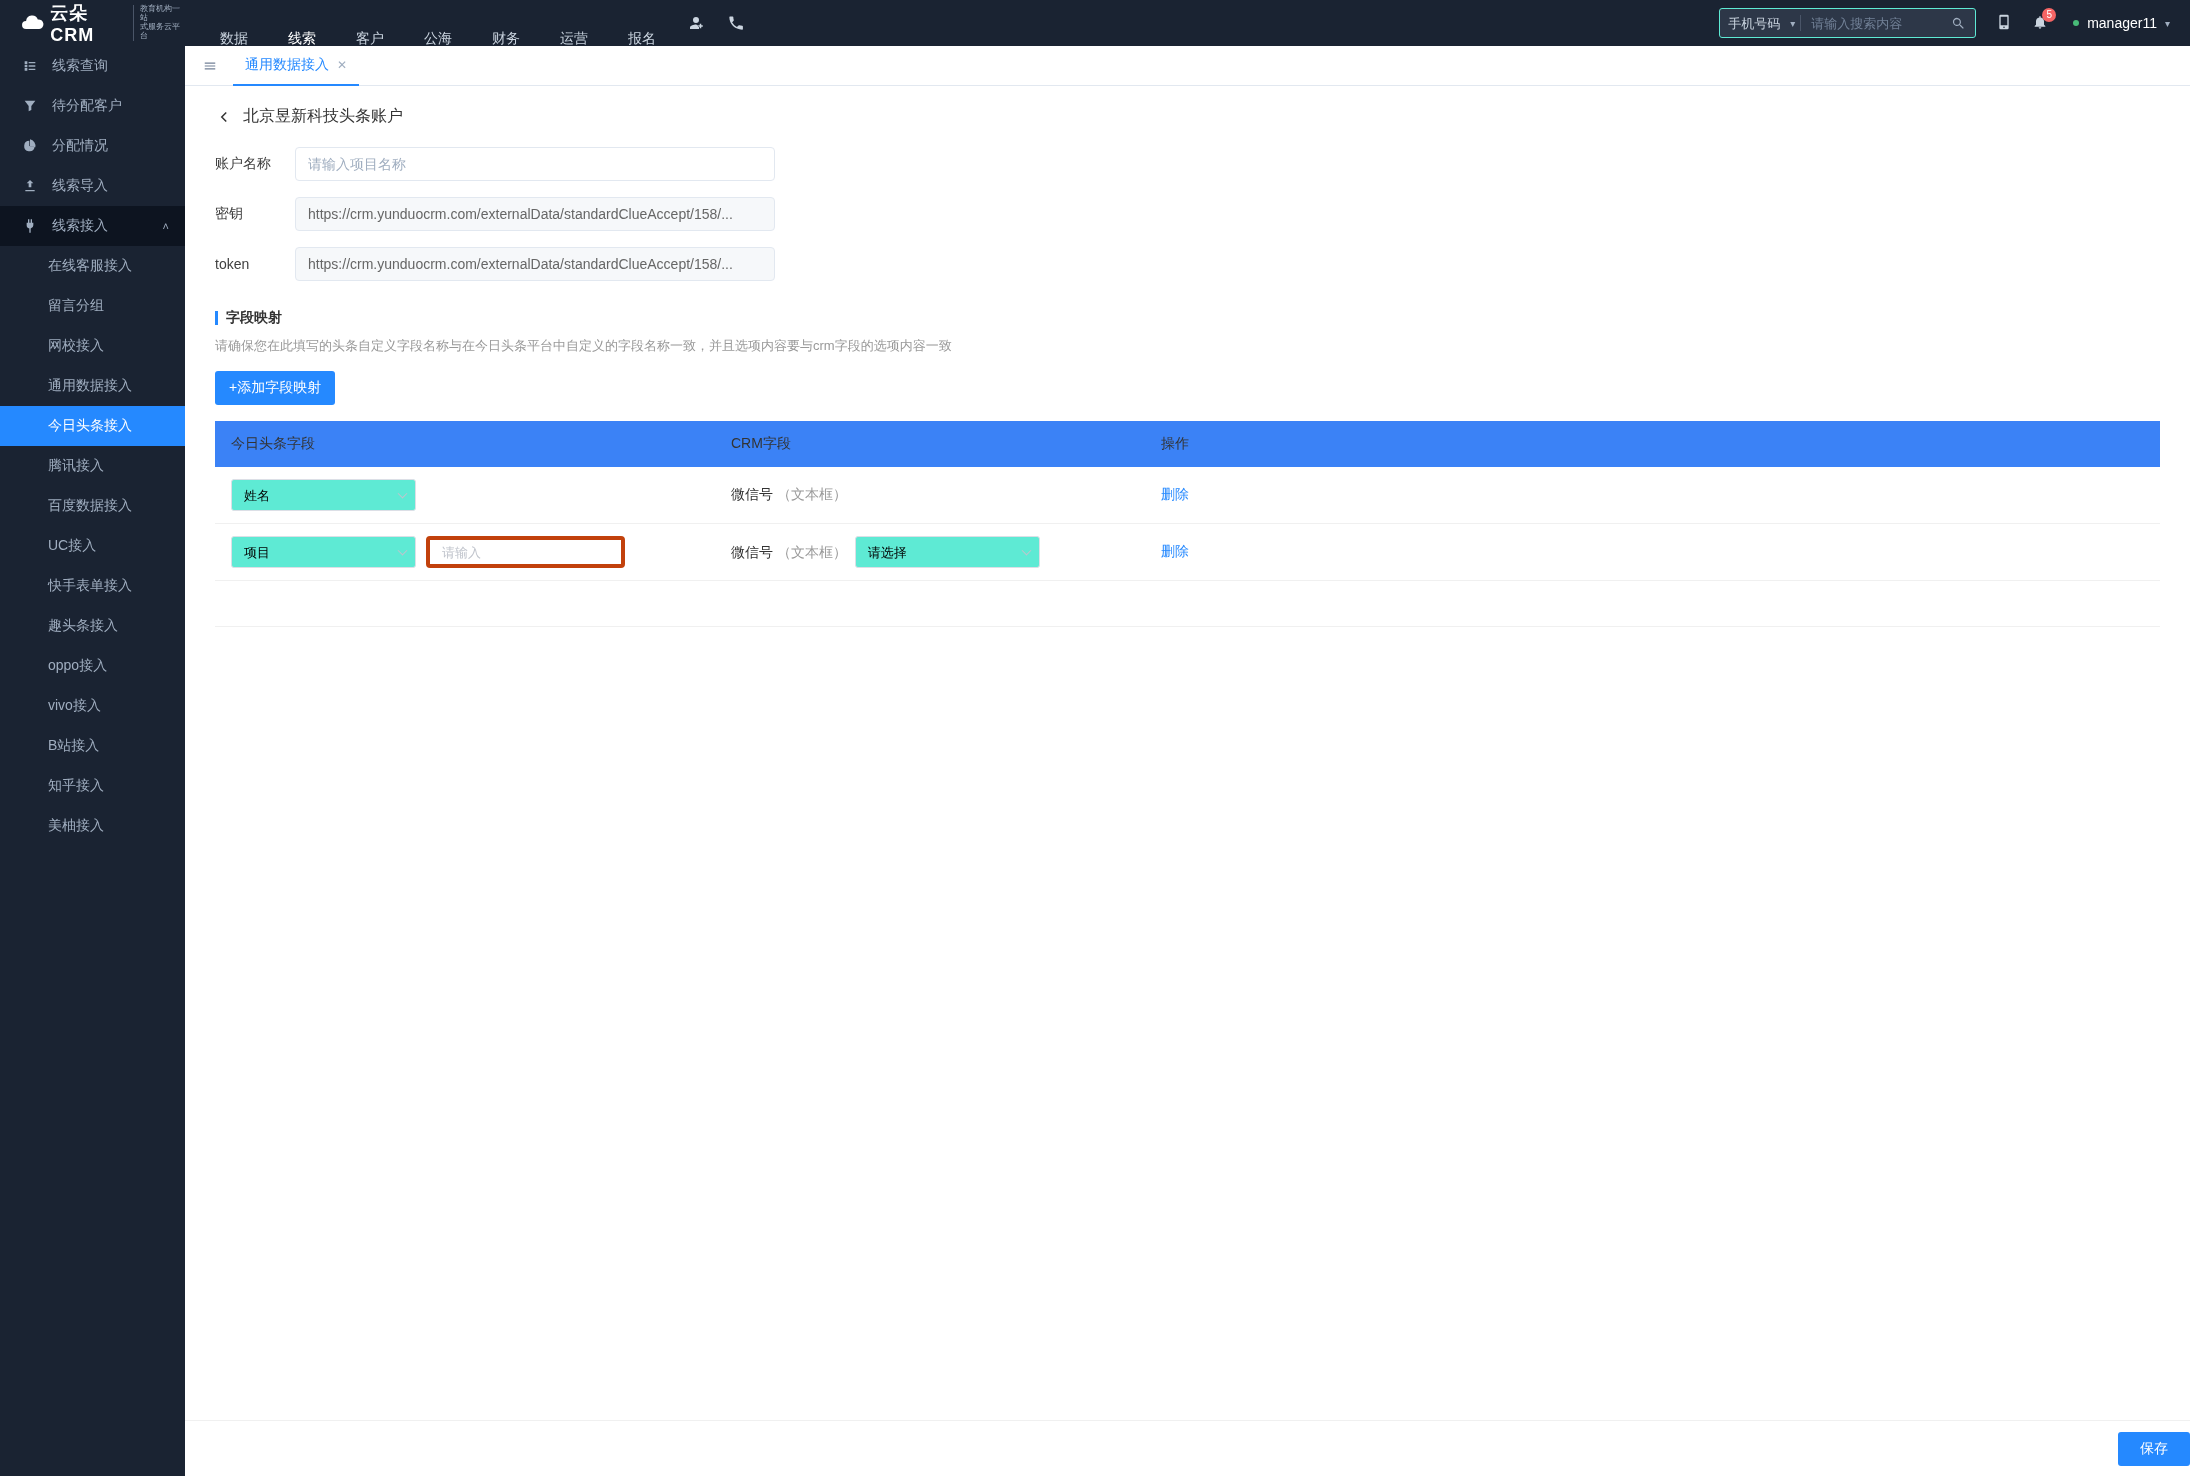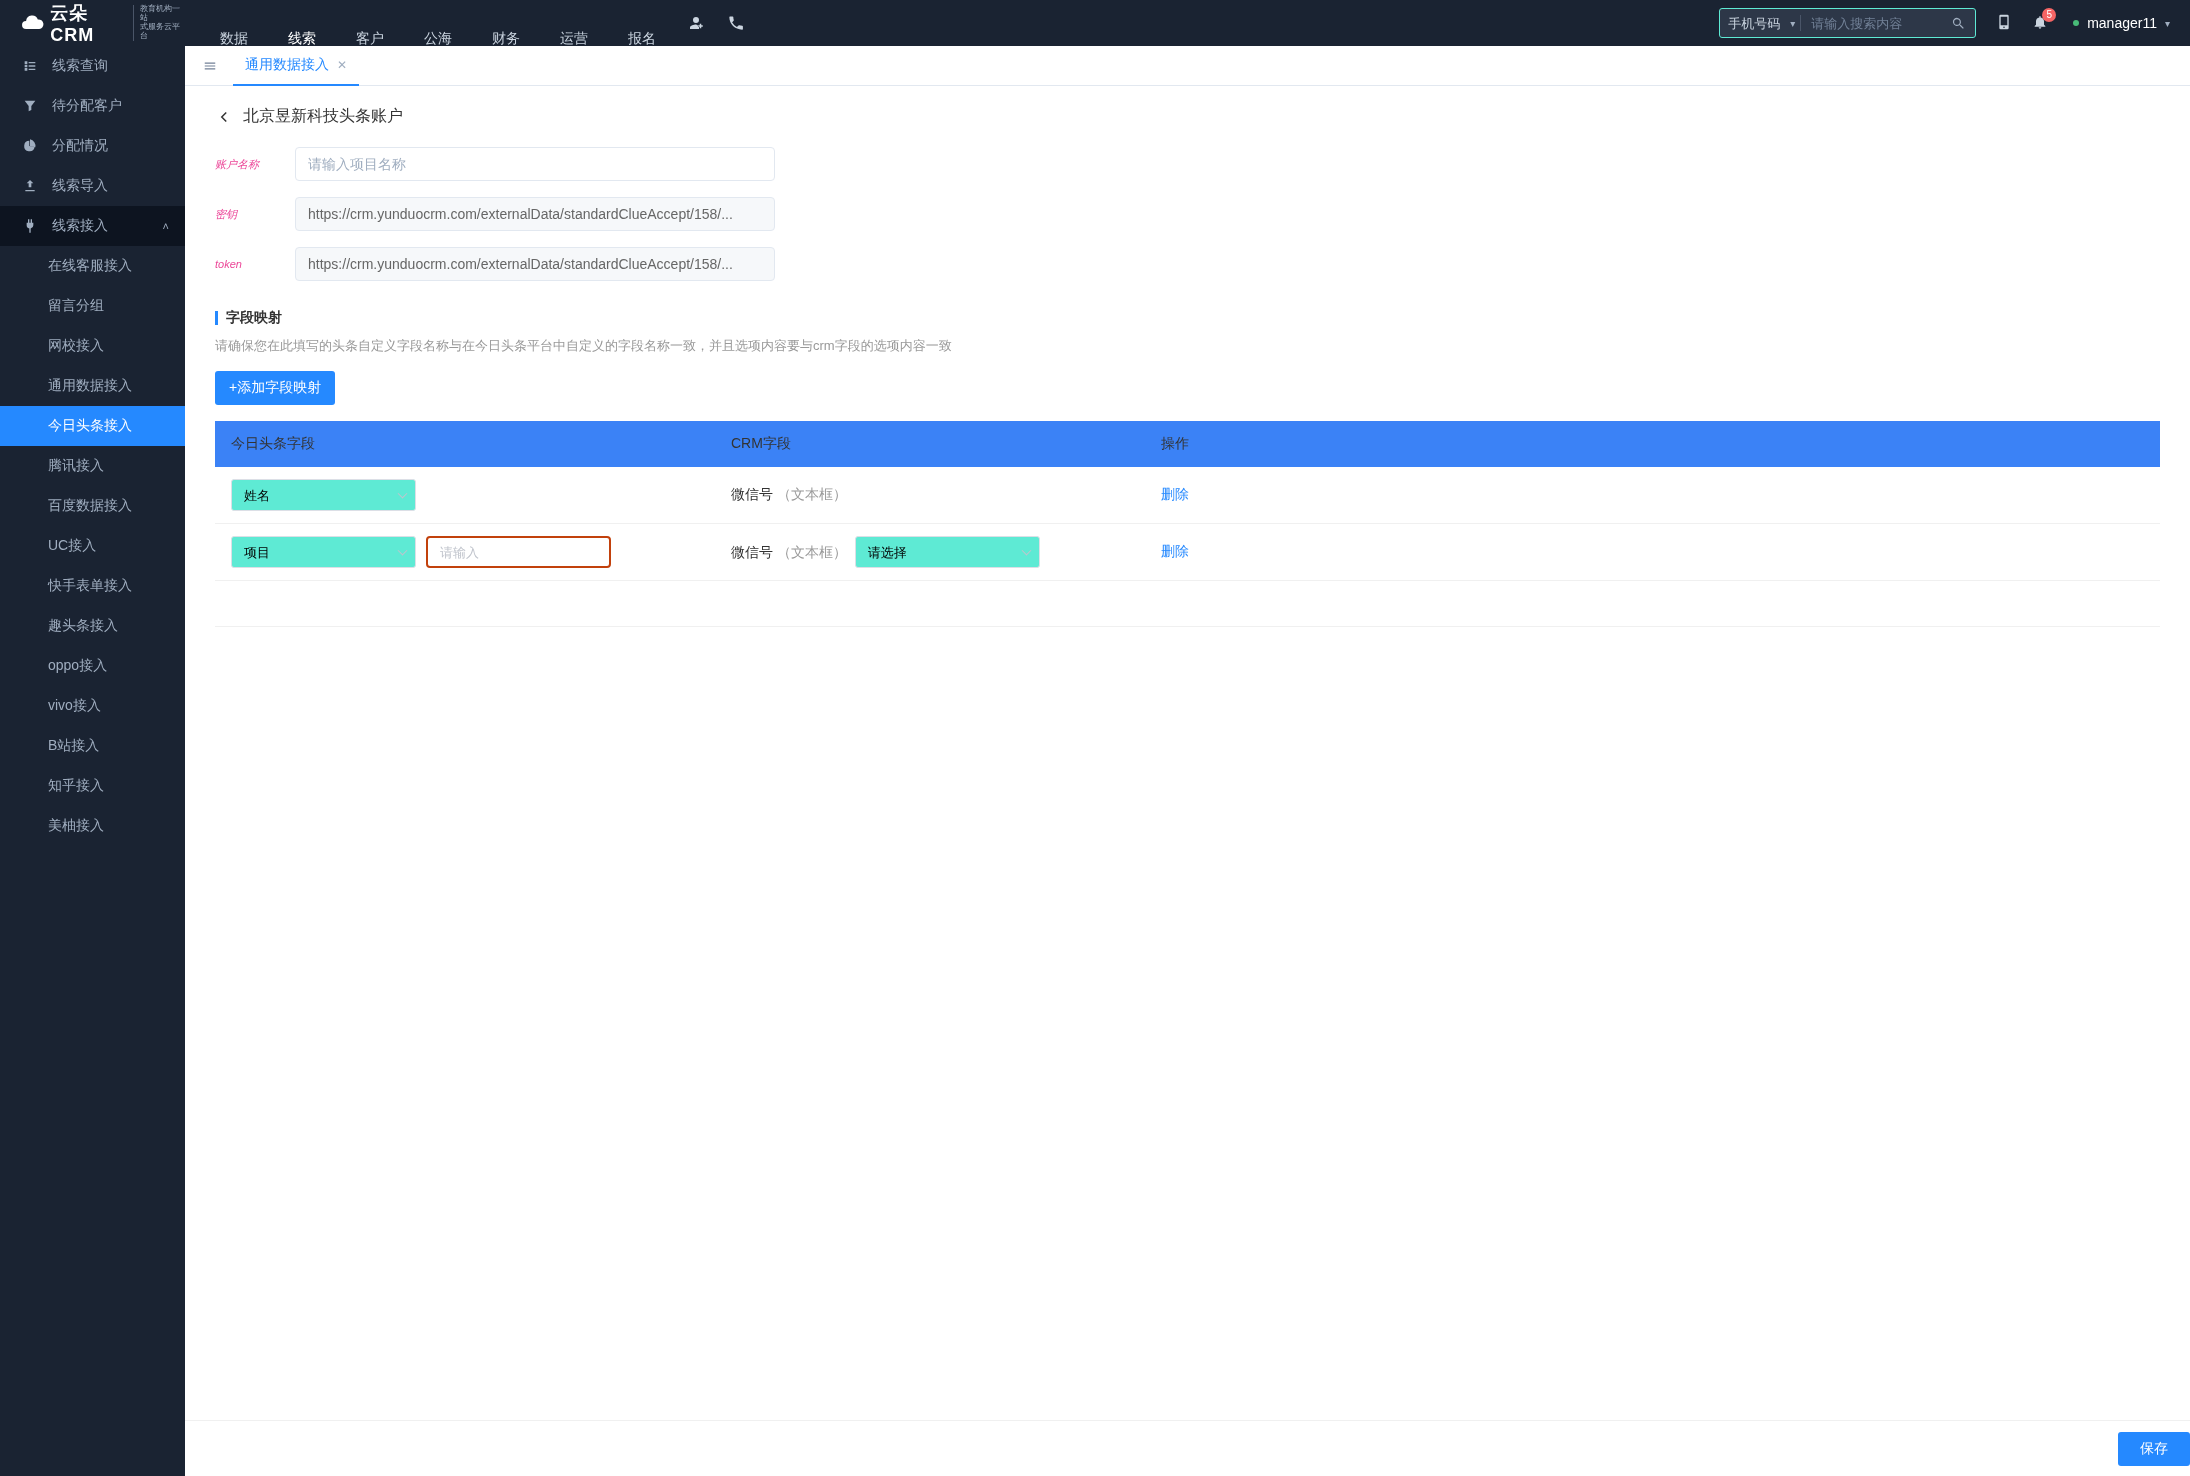--- a/index.html
+++ b/index.html
@@ -45,21 +45,21 @@
 .tab-collapse { width:26px; height:26px; display:flex; align-items:center; justify-content:center; color:#718096; cursor:pointer; }
 .tab { height:40px; display:flex; align-items:center; padding:0 12px; gap:8px; cursor:pointer; font-size:14px; color:#2589ff; border-bottom:2px solid #2589ff; margin-left:10px; }
 .tab-close { color:#a0aec0; font-size:12px; }
 
 .content { padding:20px 30px 80px; }
 .breadcrumb { display:flex; align-items:center; gap:10px; margin-bottom:20px; }
 .back-icon { width:18px; height:18px; cursor:pointer; }
 .crumb-title { font-size:16px; font-weight:500; }
 
 .formrow { display:flex; align-items:center; margin-bottom:16px; }
-.formrow label { width:80px; font-size:11px; color:#ec4899;font-style:italic; }
+.formrow label { width:80px; font-size:14px; color:#404040; }
 .formrow input { width:480px; height:34px; border:1px solid #e2e8f0; border-radius:4px; padding:0 12px; font-size:14px; outline:none; background:#f6f8fa; color:#666; }
 .formrow input.white { background:#fff; }
 .formrow input::placeholder { color:#a0aec0; }
 
 .section-title { display:flex; align-items:center; gap:8px; margin-top:28px; margin-bottom:10px; }
 .blue-bar { width:3px; height:14px; background:#2589ff; }
 .section-title span { font-weight:600; font-size:14px; }
 .hint { font-size:13px; color:#999; margin-bottom:16px; }
 
 .btn-primary { background:#2589ff; color:#fff; border:none; border-radius:3px; padding:8px 14px; font-size:14px; cursor:pointer; }
@@ -67,21 +67,21 @@
 .map-table { margin-top:16px; }
 .thead { display:flex; background:#3b82f6; height:46px; align-items:center; padding:0 16px; font-size:14px; font-weight:500; }
 .col-tt { width:500px; }
 .col-crm { width:430px; }
 .col-op { width:80px; }
 .trow { display:flex; align-items:center; padding:12px 16px; border-bottom:1px solid #f0f0f0; font-size:14px; }
 .empty-row { height:46px; border-bottom:1px solid #f0f0f0; }
 .sel-wrap { position:relative; display:inline-block; }
 .sel { width:185px; height:32px; border:1px solid #dcdfe6; border-radius:3px; padding:0 28px 0 12px; background:#5eead4; font-size:13px; appearance:none; outline:none; cursor:pointer; }
 .sel-wrap::after { content:""; position:absolute; right:10px; top:50%; width:6px; height:6px; border-right:1px solid #c0c4cc; border-bottom:1px solid #c0c4cc; transform:translateY(-70%) rotate(45deg); pointer-events:none; }
-.txt-inp { width:185px; height:32px; border:2px solid #c2410c; border-radius:4px; padding:0 12px; font-size:13px; outline:none; margin-left:10px; }
+.txt-inp { width:199px; height:32px; border:4px solid #c2410c; border-radius:4px; padding:0 12px; font-size:13px; outline:none; margin-left:10px; }
 .txt-inp::placeholder { color:#c0c4cc; }
 .crm-label { display:inline-flex; align-items:center; gap:4px; }
 .gray { color:#999; }
 .link { color:#2589ff; cursor:pointer; }
 
 .footer { position:fixed; left:185px; right:0; bottom:0; height:56px; background:#fff; display:flex; align-items:center; justify-content:flex-end; border-top:1px solid #f0f0f0; }
 .footer .btn-primary { padding:8px 22px; }
 </style>
 </head>
 <body>

